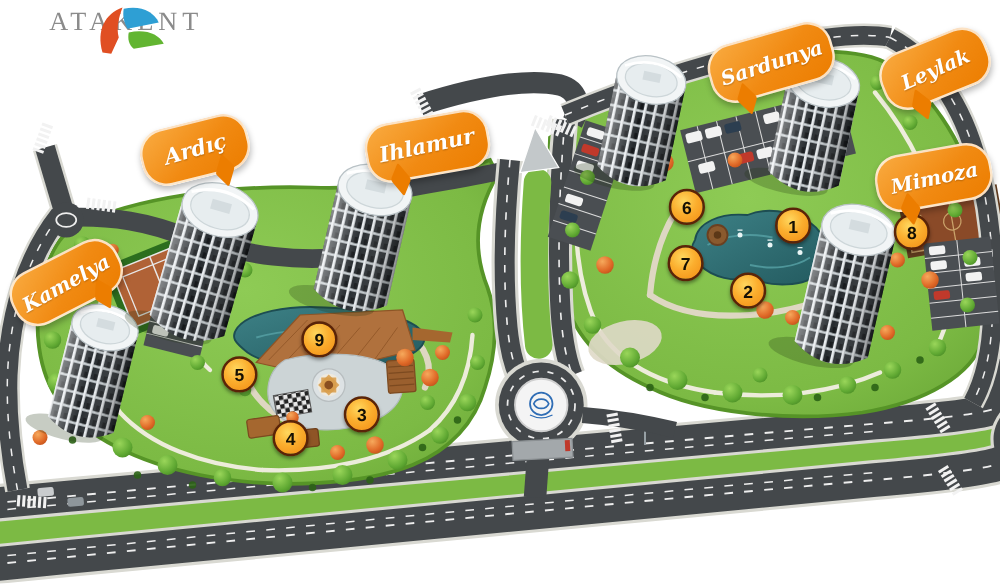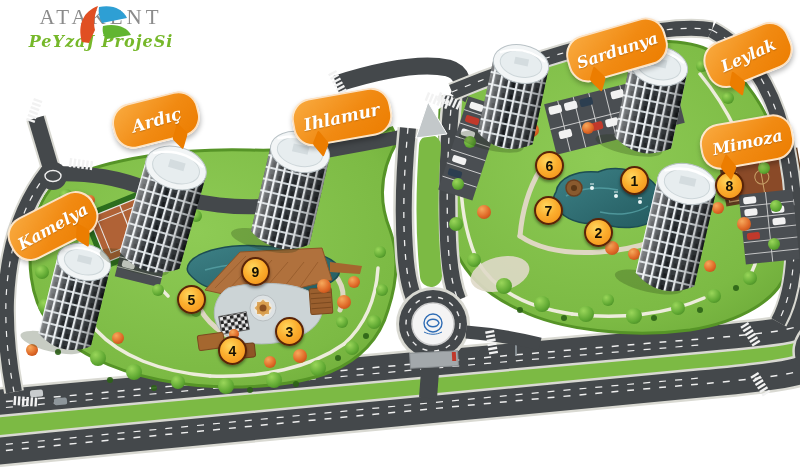--- a/index.html
+++ b/index.html
@@ -510,21 +510,20 @@
     </g>
   </svg>
 
   <div class="logo">
     <svg class="mark" width="66" height="40" viewBox="0 0 66 40">
       <path d="M 14 38 C 9 20 16 7 30 2 C 27 10 25 18 27 26 L 21 39 Z" fill="#e04f23"></path>
       <path d="M 31 3 C 44 0 55 5 59 14 L 34 19 C 31 14 30 8 31 3 Z" fill="#2e9fd4"></path>
       <path d="M 35 22 C 48 19 59 23 63 31 L 39 35 C 35 32 34 27 35 22 Z" fill="#62b531"></path>
     </svg>
     <span class="title">ATAKENT</span>
-    <span class="subtitle">PeYzaJ ProjeSi</span>
   </div>
 
   <div class="bubble b-kamelya tail-right">
     <span>Kamelya</span>
   </div>
   <div class="bubble b-ardic tail-right">
     <span>Ardıç</span>
   </div>
   <div class="bubble b-ihlamur tail-left">
     <span>Ihlamur</span>

